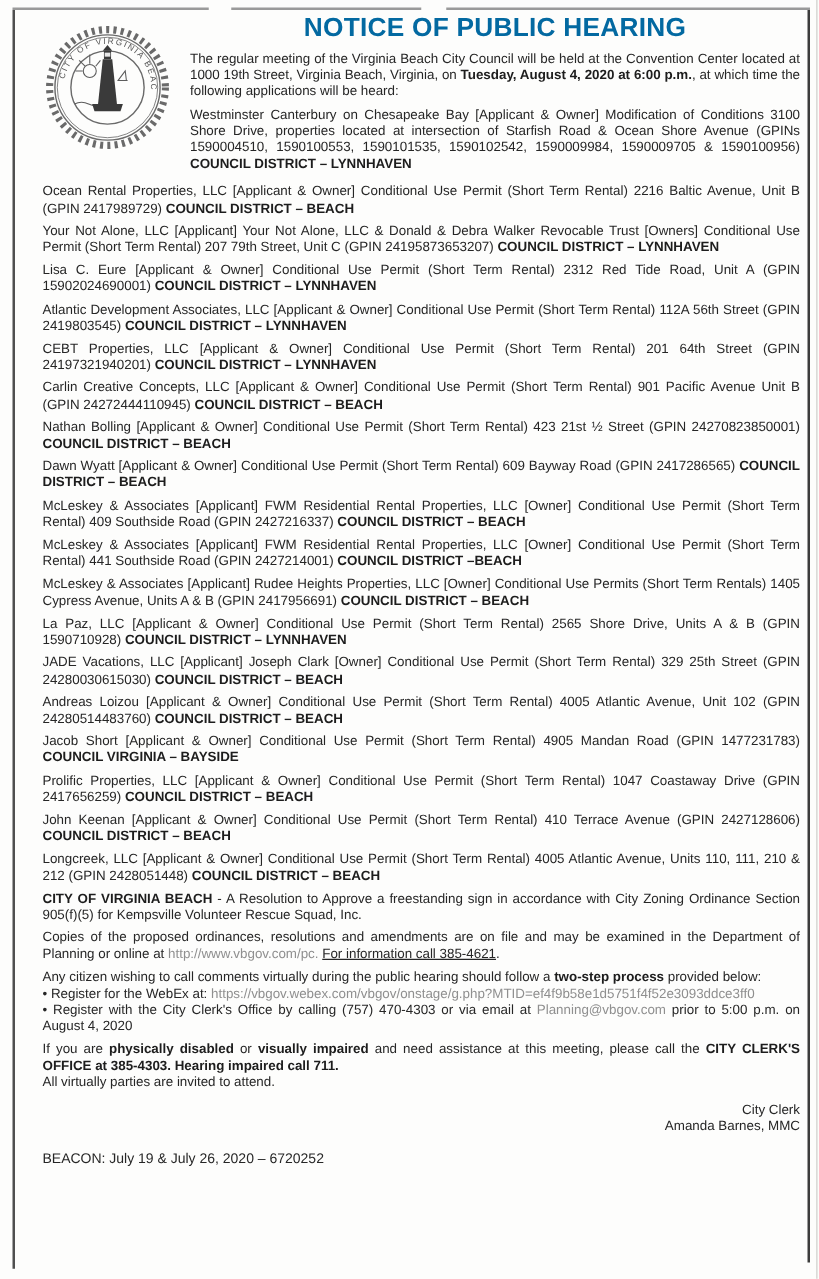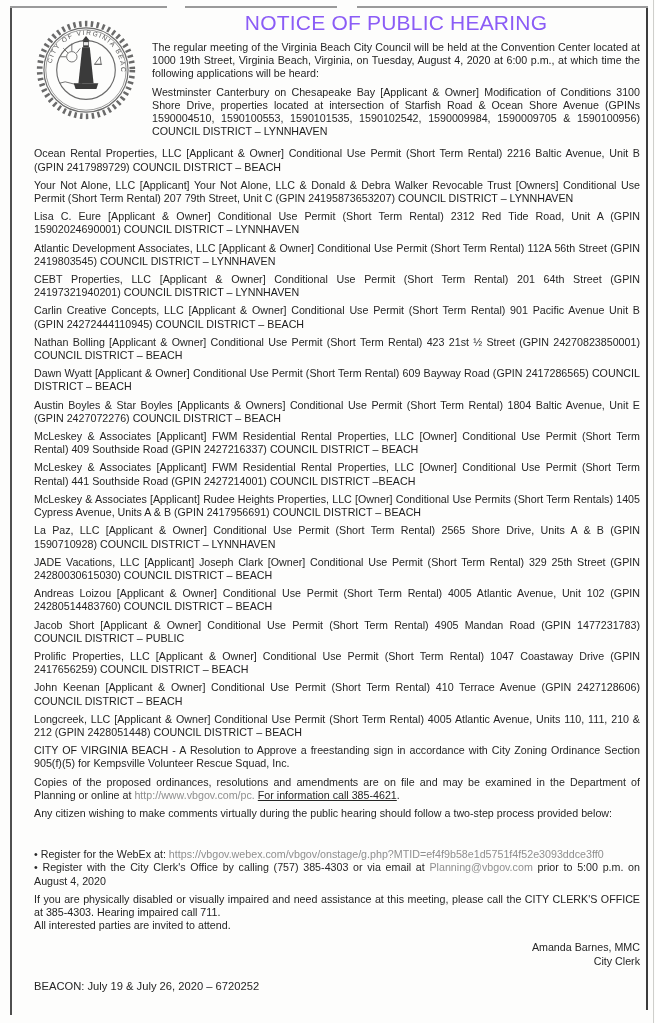--- a/index.html
+++ b/index.html
@@ -21,26 +21,26 @@
   .seg-2{left:185px;width:152px;}
   .seg-3{left:357px;width:291px;}
 
   .content{position:absolute;left:34px;top:12px;width:606px;}
 
   .header{display:flex;gap:14px;margin-bottom:4px;}
   .seal-wrap{flex:0 0 104px;padding-top:2px;}
   .header-right{flex:1;min-width:0;}
   h1.title{
     margin:0 0 7px 0;
-    font-size:21px;line-height:22px;font-weight:normal;
-    letter-spacing:0.2px;text-align:center;color:#8b5cf6;
+    font-size:21px;line-height:22px;font-weight:bold;
+    letter-spacing:0.2px;text-align:center;color:#0369a1;
   }
   p{margin:0 0 5px 0;font-size:10.7px;line-height:13.2px;text-align:justify;}
   p.tight{margin-bottom:0;}
-  b{font-weight:normal;color:#1d1d1d;}
+  b{font-weight:bold;color:#1d1d1d;}
   .link-gray{color:#8f8f8f;cursor:pointer;}
   .link-dark{color:#262626;text-decoration:underline;cursor:pointer;}
   .notice-list p{margin-bottom:5px;}
   .bullet{margin-bottom:0;}
   .signature{ text-align:right;font-size:10.7px;line-height:13.5px;margin-top:9px;}
   .footer-line{margin-top:12px;font-size:11.2px;text-align:left;}
   .seal-svg text{font-family:"Liberation Sans", sans-serif;}
 </style>
 </head>
 <body>
@@ -102,46 +102,45 @@
 
     <div class="notice-list">
         <p><span>Ocean Rental Properties, LLC [Applicant &amp; Owner] Conditional Use Permit (Short Term Rental) 2216 Baltic Avenue, Unit B (GPIN 2417989729) </span><b>COUNCIL DISTRICT – BEACH</b></p>
         <p><span>Your Not Alone, LLC [Applicant] Your Not Alone, LLC &amp; Donald &amp; Debra Walker Revocable Trust [Owners] Conditional Use Permit (Short Term Rental) 207 79th Street, Unit C (GPIN 24195873653207) </span><b>COUNCIL DISTRICT – LYNNHAVEN</b></p>
         <p><span>Lisa C. Eure [Applicant &amp; Owner] Conditional Use Permit (Short Term Rental) 2312 Red Tide Road, Unit A (GPIN 15902024690001) </span><b>COUNCIL DISTRICT – LYNNHAVEN</b></p>
         <p><span>Atlantic Development Associates, LLC [Applicant &amp; Owner] Conditional Use Permit (Short Term Rental) 112A 56th Street (GPIN 2419803545) </span><b>COUNCIL DISTRICT – LYNNHAVEN</b></p>
         <p><span>CEBT Properties, LLC [Applicant &amp; Owner] Conditional Use Permit (Short Term Rental) 201 64th Street (GPIN 24197321940201) </span><b>COUNCIL DISTRICT – LYNNHAVEN</b></p>
         <p><span>Carlin Creative Concepts, LLC [Applicant &amp; Owner] Conditional Use Permit (Short Term Rental) 901 Pacific Avenue Unit B (GPIN 24272444110945) </span><b>COUNCIL DISTRICT – BEACH</b></p>
         <p><span>Nathan Bolling [Applicant &amp; Owner] Conditional Use Permit (Short Term Rental) 423 21st ½ Street (GPIN 24270823850001) </span><b>COUNCIL DISTRICT – BEACH</b></p>
         <p><span>Dawn Wyatt [Applicant &amp; Owner] Conditional Use Permit (Short Term Rental) 609 Bayway Road (GPIN 2417286565) </span><b>COUNCIL DISTRICT – BEACH</b></p>
-        <p><span>Austin Boyles &amp; Star Boyles [Applicants &amp; Owners] Conditional Use Permit (Short Term Rental) 1804 Baltic Avenue, Unit E (GPIN 2427072276) </span><b>COUNCIL DISTRICT – BEACH</b></p>
         <p><span>McLeskey &amp; Associates [Applicant] FWM Residential Rental Properties, LLC [Owner] Conditional Use Permit (Short Term Rental) 409 Southside Road (GPIN 2427216337) </span><b>COUNCIL DISTRICT – BEACH</b></p>
         <p><span>McLeskey &amp; Associates [Applicant] FWM Residential Rental Properties, LLC [Owner] Conditional Use Permit (Short Term Rental) 441 Southside Road (GPIN 2427214001) </span><b>COUNCIL DISTRICT –BEACH</b></p>
         <p><span>McLeskey &amp; Associates [Applicant] Rudee Heights Properties, LLC [Owner] Conditional Use Permits (Short Term Rentals) 1405 Cypress Avenue, Units A &amp; B (GPIN 2417956691) </span><b>COUNCIL DISTRICT – BEACH</b></p>
         <p><span>La Paz, LLC [Applicant &amp; Owner] Conditional Use Permit (Short Term Rental) 2565 Shore Drive, Units A &amp; B (GPIN 1590710928) </span><b>COUNCIL DISTRICT – LYNNHAVEN</b></p>
         <p><span>JADE Vacations, LLC [Applicant] Joseph Clark [Owner] Conditional Use Permit (Short Term Rental) 329 25th Street (GPIN 24280030615030) </span><b>COUNCIL DISTRICT – BEACH</b></p>
         <p><span>Andreas Loizou [Applicant &amp; Owner] Conditional Use Permit (Short Term Rental) 4005 Atlantic Avenue, Unit 102 (GPIN 24280514483760) </span><b>COUNCIL DISTRICT – BEACH</b></p>
-        <p><span>Jacob Short [Applicant &amp; Owner] Conditional Use Permit (Short Term Rental) 4905 Mandan Road (GPIN 1477231783) </span><b>COUNCIL DISTRICT – PUBLIC</b></p>
+        <p><span>Jacob Short [Applicant &amp; Owner] Conditional Use Permit (Short Term Rental) 4905 Mandan Road (GPIN 1477231783) </span><b>COUNCIL VIRGINIA – BAYSIDE</b></p>
         <p><span>Prolific Properties, LLC [Applicant &amp; Owner] Conditional Use Permit (Short Term Rental) 1047 Coastaway Drive (GPIN 2417656259) </span><b>COUNCIL DISTRICT – BEACH</b></p>
         <p><span>John Keenan [Applicant &amp; Owner] Conditional Use Permit (Short Term Rental) 410 Terrace Avenue (GPIN 2427128606) </span><b>COUNCIL DISTRICT – BEACH</b></p>
         <p><span>Longcreek, LLC [Applicant &amp; Owner] Conditional Use Permit (Short Term Rental) 4005 Atlantic Avenue, Units 110, 111, 210 &amp; 212 (GPIN 2428051448) </span><b>COUNCIL DISTRICT – BEACH</b></p>
         <p><b>CITY OF VIRGINIA BEACH</b><span> - A Resolution to Approve a freestanding sign in accordance with City Zoning Ordinance Section 905(f)(5) for Kempsville Volunteer Rescue Squad, Inc.</span></p>
       </div>
 
     <p><span>Copies of the proposed ordinances, resolutions and amendments are on file and may be examined in the Department of Planning or online at </span><span class="link-gray">http://www.vbgov.com/pc.</span><span> </span><span class="link-dark">For information call 385-4621</span><span>.</span></p>
 
-    <p class="tight"><span>Any citizen wishing to make comments virtually during the public hearing should follow a </span><b>two-step process</b><span> provided below:</span></p>
-    <div style="margin-bottom:5px;margin-top:28px;">
+    <p class="tight"><span>Any citizen wishing to call comments virtually during the public hearing should follow a </span><b>two-step process</b><span> provided below:</span></p>
+    <div style="margin-bottom:5px;">
         <p class="bullet"><span>• Register for the WebEx at: </span><span class="link-gray">https://vbgov.webex.com/vbgov/onstage/g.php?MTID=ef4f9b58e1d5751f4f52e3093ddce3ff0</span></p>
-        <p class="bullet"><span>• Register with the City Clerk's Office by calling (757) 385-4303 or via email at </span><span class="link-gray">Planning@vbgov.com</span><span> prior to 5:00 p.m. on August 4, 2020</span></p>
+        <p class="bullet"><span>• Register with the City Clerk's Office by calling (757) 470-4303 or via email at </span><span class="link-gray">Planning@vbgov.com</span><span> prior to 5:00 p.m. on August 4, 2020</span></p>
       </div>
 
     <p class="tight"><span>If you are </span><b>physically disabled</b><span> or </span><b>visually impaired</b><span> and need assistance at this meeting, please call the </span><b>CITY CLERK'S OFFICE at 385-4303. Hearing impaired call 711.</b></p>
-    <p>All interested parties are invited to attend.</p>
+    <p>All virtually parties are invited to attend.</p>
 
     <div class="signature">
+      <div>City Clerk</div>
       <div>Amanda Barnes, MMC</div>
-      <div>City Clerk</div>
     </div>
 
     <p class="footer-line">BEACON: July 19 &amp; July 26, 2020 – 6720252</p>
 
   </div>
 </div>
 
 </body></html>

